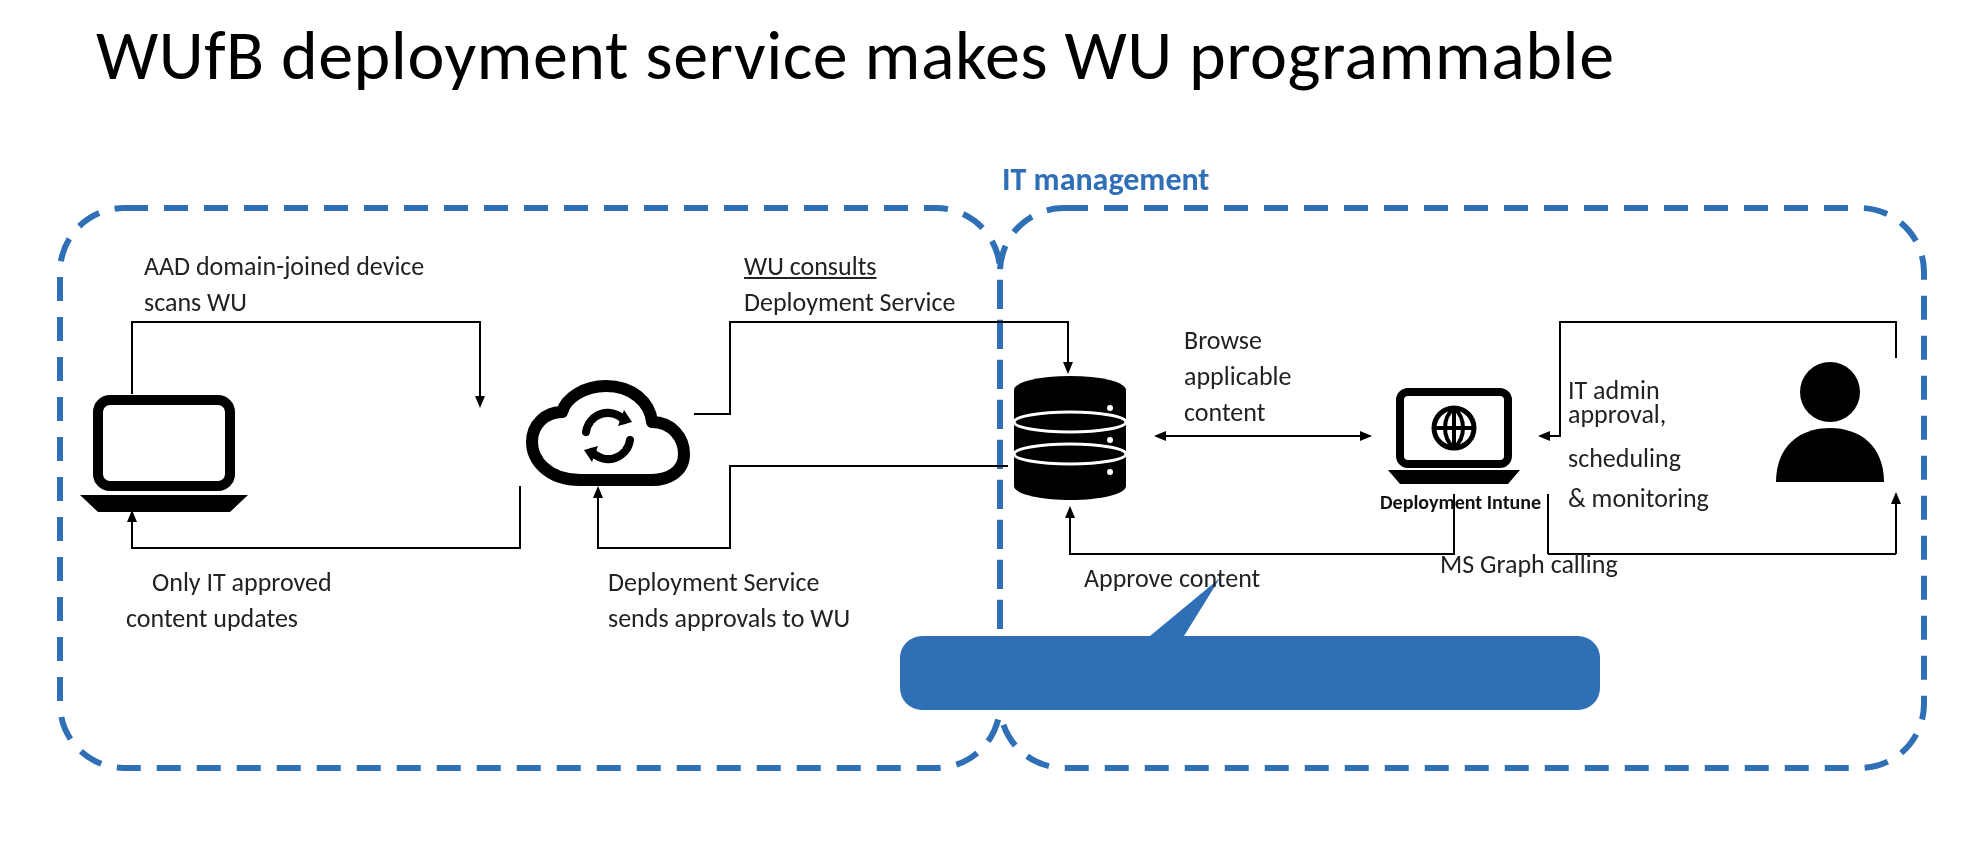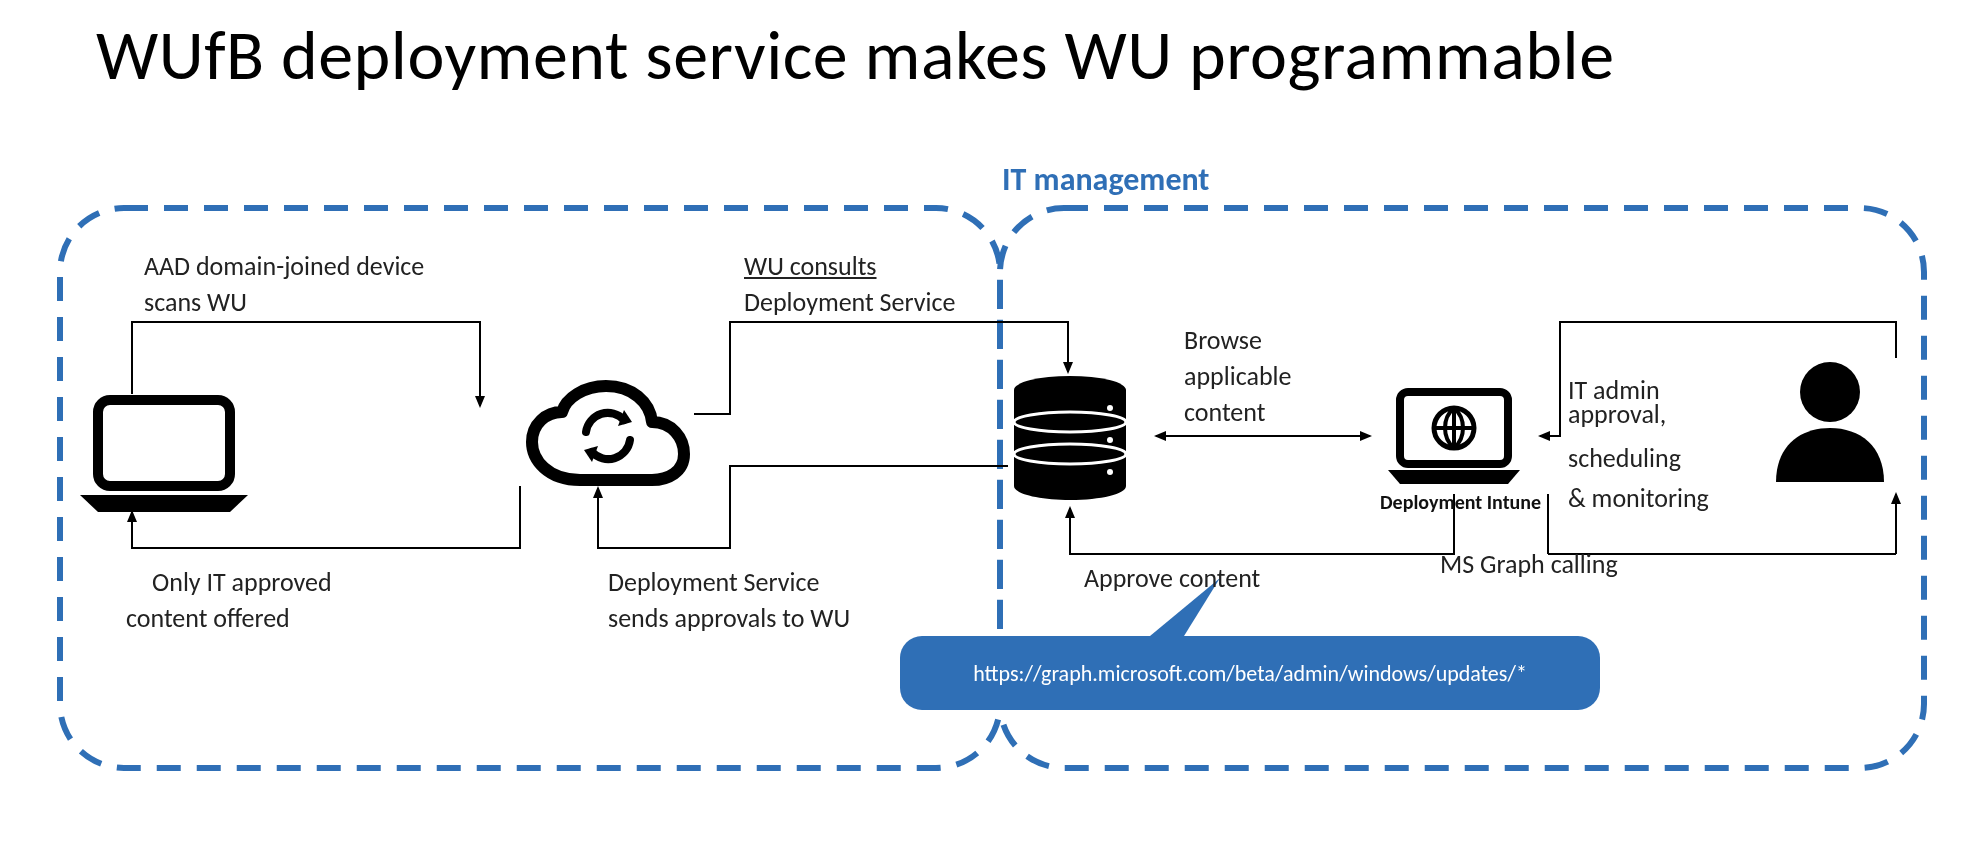--- a/index.html
+++ b/index.html
@@ -145,35 +145,34 @@
 
   <div class="txt section-label" style="left:1002px; top:160px;">IT management</div>
 
   <div class="txt body" style="left:144px; top:248px;">AAD domain-joined device</div>
   <div class="txt body" style="left:144px; top:284px;">scans WU</div>
 
   <div class="txt body" style="left:744px; top:248px;text-decoration:underline;">WU consults</div>
   <div class="txt body" style="left:744px; top:284px;">Deployment Service</div>
 
   <div class="txt body" style="left:126px; top:564px;margin-left:26px;">Only IT approved</div>
-  <div class="txt body" style="left:126px; top:600px;">content offered</div>
+  <div class="txt body" style="left:126px; top:600px;">content updates</div>
 
   <div class="txt body" style="left:608px; top:564px;">Deployment Service</div>
   <div class="txt body" style="left:608px; top:600px;">sends approvals to WU</div>
 
   <div class="txt body" style="left:1184px; top:322px;">Browse</div>
   <div class="txt body" style="left:1184px; top:358px;">applicable</div>
   <div class="txt body" style="left:1184px; top:394px;">content</div>
 
   <div class="txt body" style="left:1084px; top:560px;">Approve content</div>
 
   <div class="txt body" style="left:1568px; top:372px;">IT admin</div>
   <div class="txt body" style="left:1568px; top:396px;">approval,</div>
   <div class="txt body" style="left:1568px; top:440px;">scheduling</div>
   <div class="txt body" style="left:1568px; top:480px;">&amp; monitoring</div>
 
   <div class="txt body" style="left:1440px; top:546px;">MS Graph calling</div>
 
   <div class="txt intune-label" style="left:1380px; top:490px;">Deployment Intune</div>
 
-  <div class="txt callout-label" style="left:920px; top:660px; width:660px; white-space:normal;">https://graph.microsoft.com/beta/admin/windows/updates/*</div>
 
 </div>
 
 </body></html>

